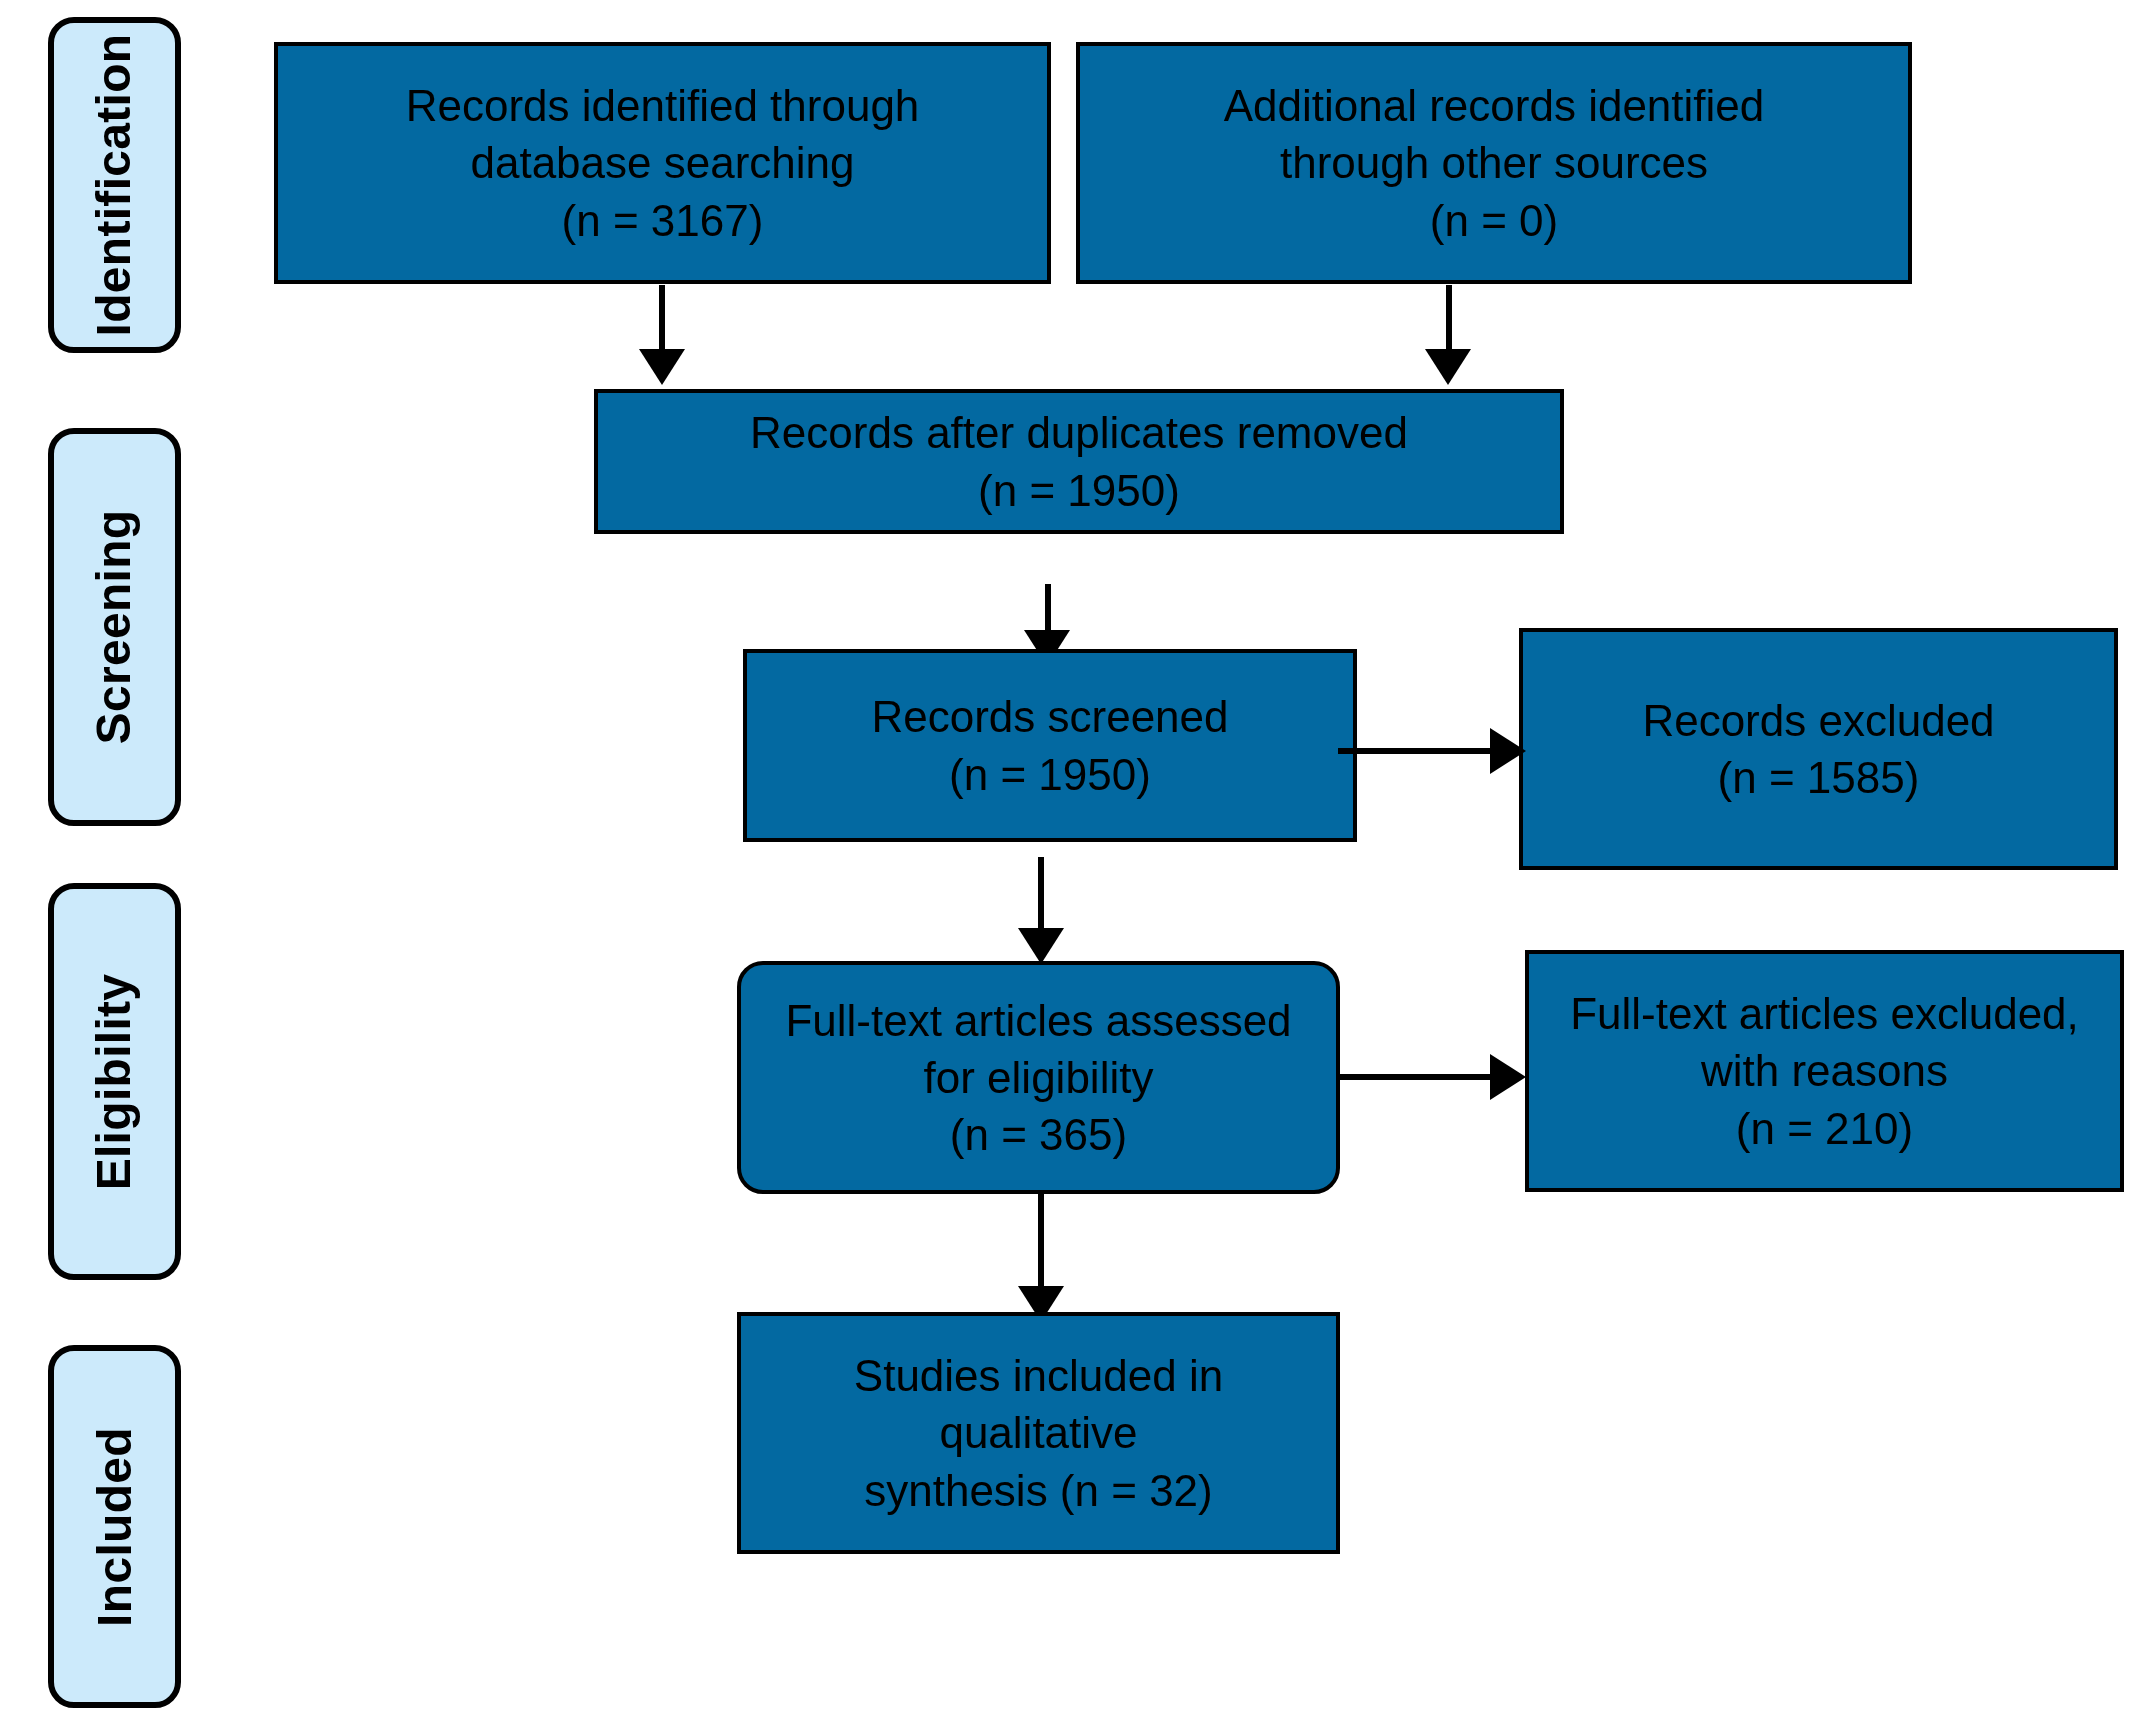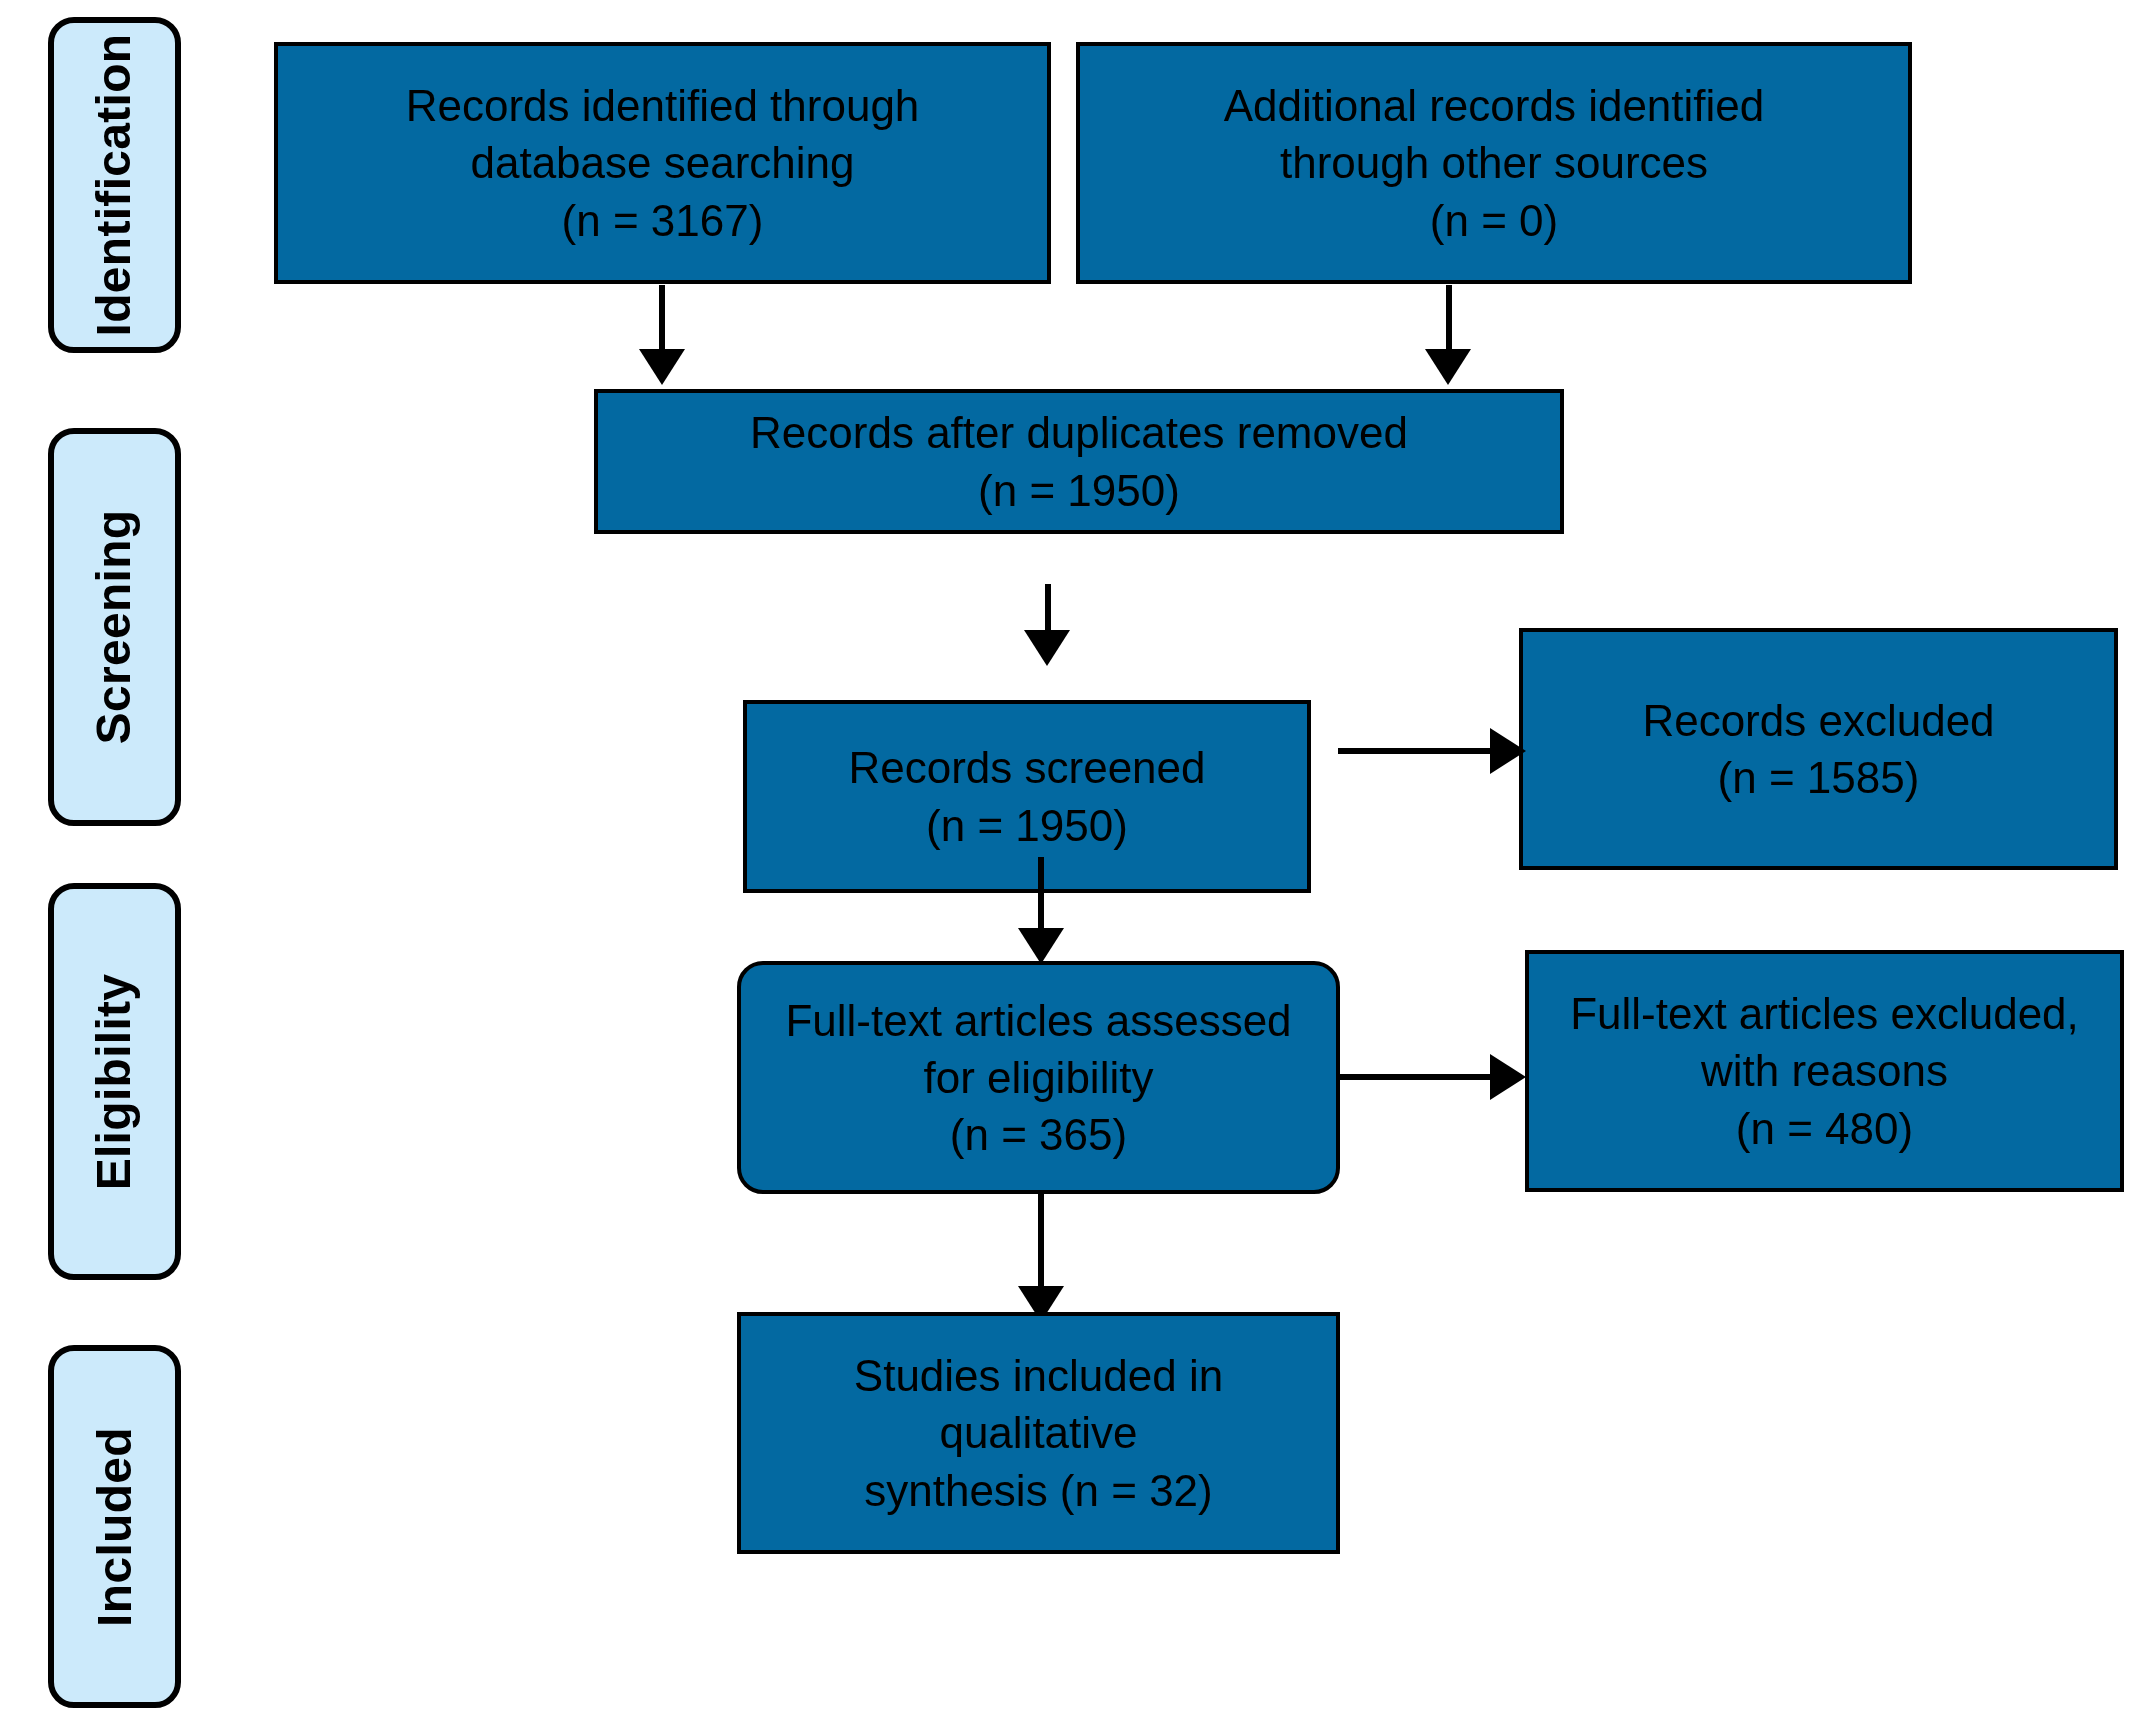--- a/index.html
+++ b/index.html
@@ -124,21 +124,21 @@
   <div class="arrow-down" style="left:1425px; top:349px;"></div>
 
   <div class="flow-box" style="left:563px; top:389px; width:970px; height:145px;margin-left:31px;">
     <span class="box-text">Records after duplicates removed
 (n = 1950)</span>
   </div>
 
   <div class="v-line" style="left:1045px; top:584px; width:5.6px; height:50px;"></div>
   <div class="arrow-down" style="left:1024px; top:630px;"></div>
 
-  <div class="flow-box" style="left:743px; top:700px; width:568px; height:193px;">
+  <div class="flow-box" style="left:743px; top:649px; width:614px; height:193px;">
     <span class="box-text">Records screened
 (n = 1950)</span>
   </div>
 
   <div class="flow-box" style="left:1519px; top:628px; width:599px; height:242px;">
     <span class="box-text">Records excluded
 (n =  1585)</span>
   </div>
 
   <div class="h-line" style="left:1338px; top:748px; width:180px; height:5.6px;"></div>
@@ -149,21 +149,21 @@
 
   <div class="flow-box" style="left:737px; top:961px; width:603px; height:233px;border-radius:26px;">
     <span class="box-text">Full-text articles assessed
 for eligibility
 (n =  365)</span>
   </div>
 
   <div class="flow-box" style="left:1525px; top:950px; width:599px; height:242px;">
     <span class="box-text">Full-text articles excluded,
 with reasons
-(n =  480)</span>
+(n =  210)</span>
   </div>
 
   <div class="h-line" style="left:1338px; top:1074px; width:180px; height:5.6px;"></div>
   <div class="arrow-right" style="left:1490px; top:1054px;"></div>
 
   <div class="v-line" style="left:1038px; top:1194px; width:5.6px; height:96px;"></div>
   <div class="arrow-down" style="left:1018px; top:1286px;"></div>
 
   <div class="flow-box" style="left:737px; top:1312px; width:603px; height:242px;">
     <span class="box-text">Studies included in

